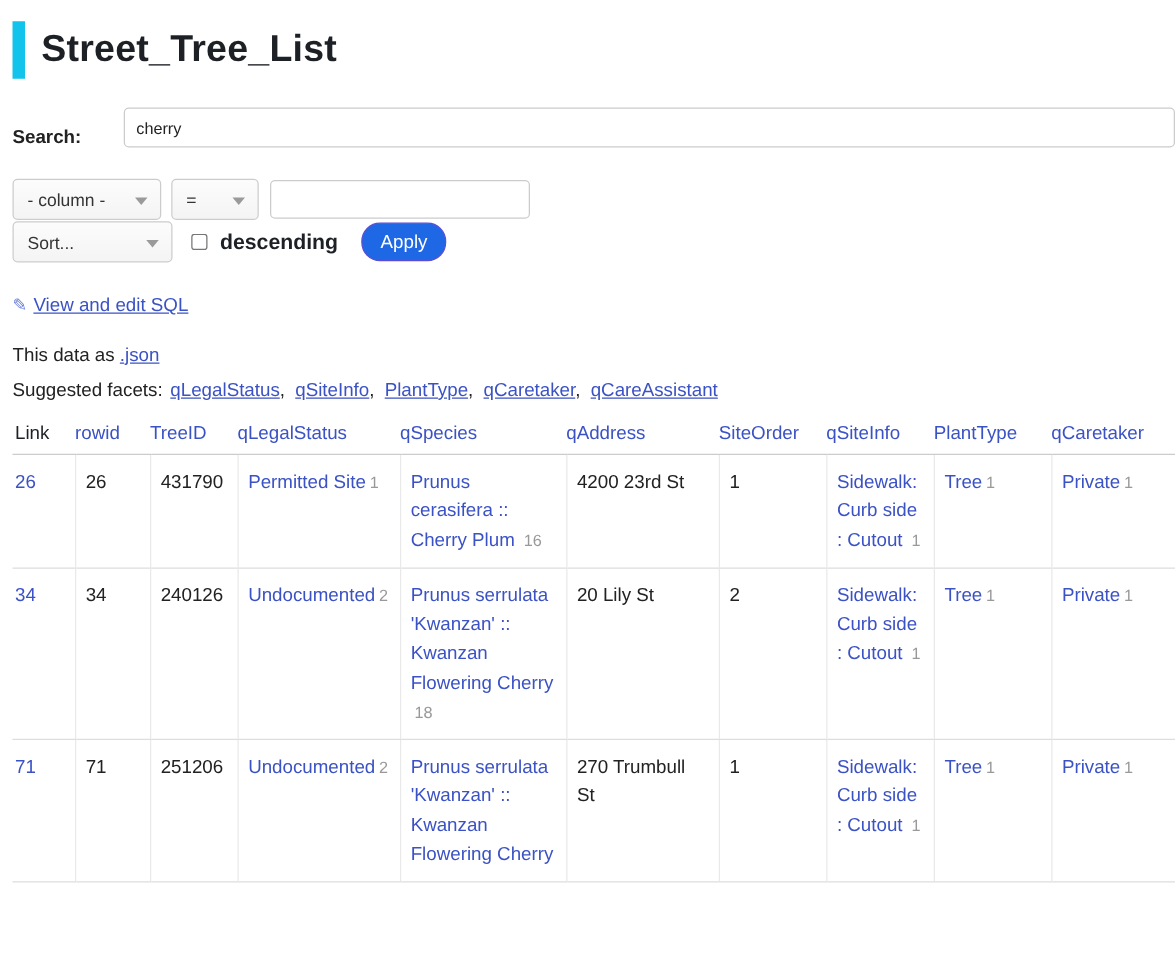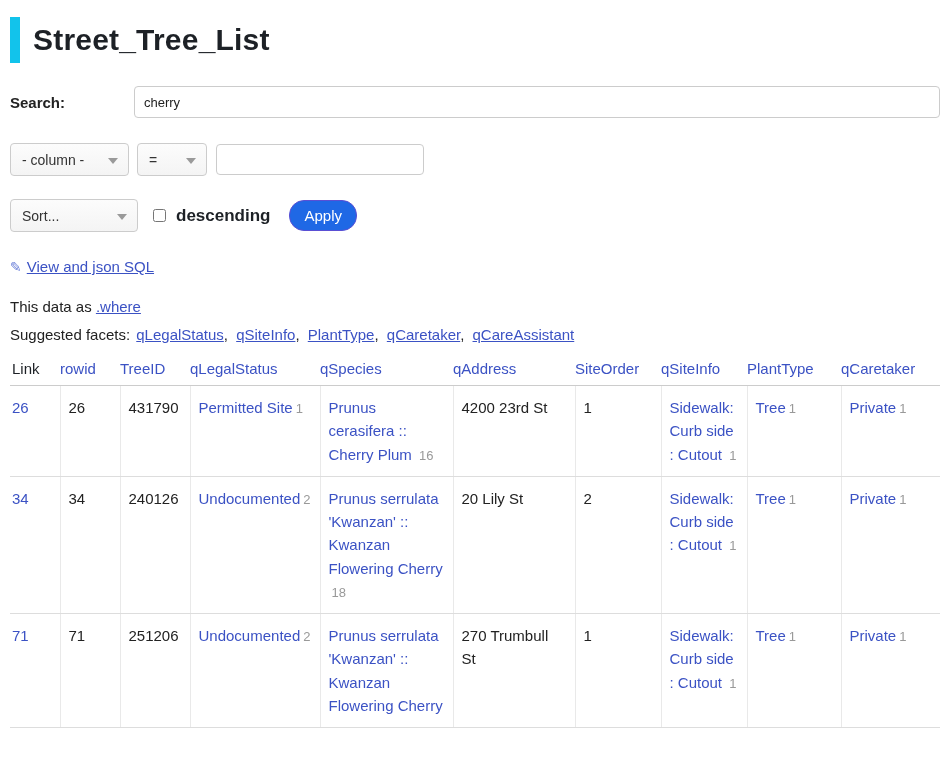--- a/index.html
+++ b/index.html
@@ -15,21 +15,21 @@
     font-family:"Liberation Sans","DejaVu Sans",sans-serif;color:#222;
   }
   .page{padding-left:10px;}
   a{color:var(--link);}
   
   .hdr{display:flex;align-items:stretch;margin-top:17px;}
   .accent-bar{width:10px;background:var(--accent);flex:0 0 10px;}
   .hdr h1{margin:0 0 0 13px;font-size:30px;font-weight:bold;color:#1d2126;line-height:46px;letter-spacing:.2px;}
   .row-count{margin-top:31px;font-size:17px;font-weight:bold;color:#1d2126;}
   
-  .search-row{margin-top:23px;display:flex;align-items:center;gap:35px;}
+  .search-row{margin-top:23px;display:flex;align-items:flex-end;}
   .search-row label{font-weight:bold;font-size:15px;width:89px;flex:0 0 89px;}
   .search-row input{
     width:842px;height:32px;border:1px solid #ccc;border-radius:4px;
     padding:0 9px;font-size:13px;font-family:inherit;color:#222;outline:none;
   }
   
   .filters{margin-top:25px;}
   .filter-line{display:flex;align-items:center;}
   .select{
     position:relative;height:33px;border:1px solid #ccc;border-radius:4px;
@@ -41,21 +41,21 @@
     position:absolute;right:10px;top:50%;margin-top:-2px;
     width:0;height:0;border-left:5px solid transparent;border-right:5px solid transparent;
     border-top:6px solid #9a9a9a;
   }
   .sel-column{width:119px;}
   .sel-op{width:70px;margin-left:8px;}
   .filter-value{
     margin-left:9px;width:208px;height:31px;border:1px solid #ccc;border-radius:4px;
     padding:0 8px;font-size:13px;font-family:inherit;outline:none;
   }
-  .sort-line{margin-top:23px;}
+  .sort-line{margin-top:1px;}
   .sel-sort{width:128px;}
   .sort-line input[type=checkbox]{margin-left:15px;width:13px;height:13px;}
   .desc-label{font-weight:bold;font-size:17px;margin-left:7px;color:#1d2126;}
   .apply-btn{
     margin-left:19px;background:var(--apply-blue);color:#fff;border:1px solid #5a4fd4;
     border-radius:15px;font-size:15px;font-family:inherit;padding:6px 14px;height:31px;
     line-height:1;cursor:pointer;
   }
   
   .sql-line{margin-top:26px;font-size:15px;}
@@ -117,26 +117,26 @@
         <span>Sort...</span>
         <span class="arrow"></span>
       </div>
       <input type="checkbox" style="">
       <span class="desc-label">descending</span>
       <button class="apply-btn">Apply</button>
     </div>
   </div>
 
   <div class="sql-line">
-    <span class="pencil">✎</span><a href="#">View and json SQL</a>
+    <span class="pencil">✎</span><a href="#">View and edit SQL</a>
   </div>
 
   <div class="data-as">
     <span>This data as</span>
-    <a href="#">.where</a>
+    <a href="#">.json</a>
   </div>
 
   <div class="facets-line">
     <span>Suggested facets:</span>
     <a href="#">qLegalStatus</a><span class="comma">,</span>
     <a href="#">qSiteInfo</a><span class="comma">,</span>
     <a href="#">PlantType</a><span class="comma">,</span>
     <a href="#">qCaretaker</a><span class="comma">,</span>
     <a href="#">qCareAssistant</a>
   </div>

